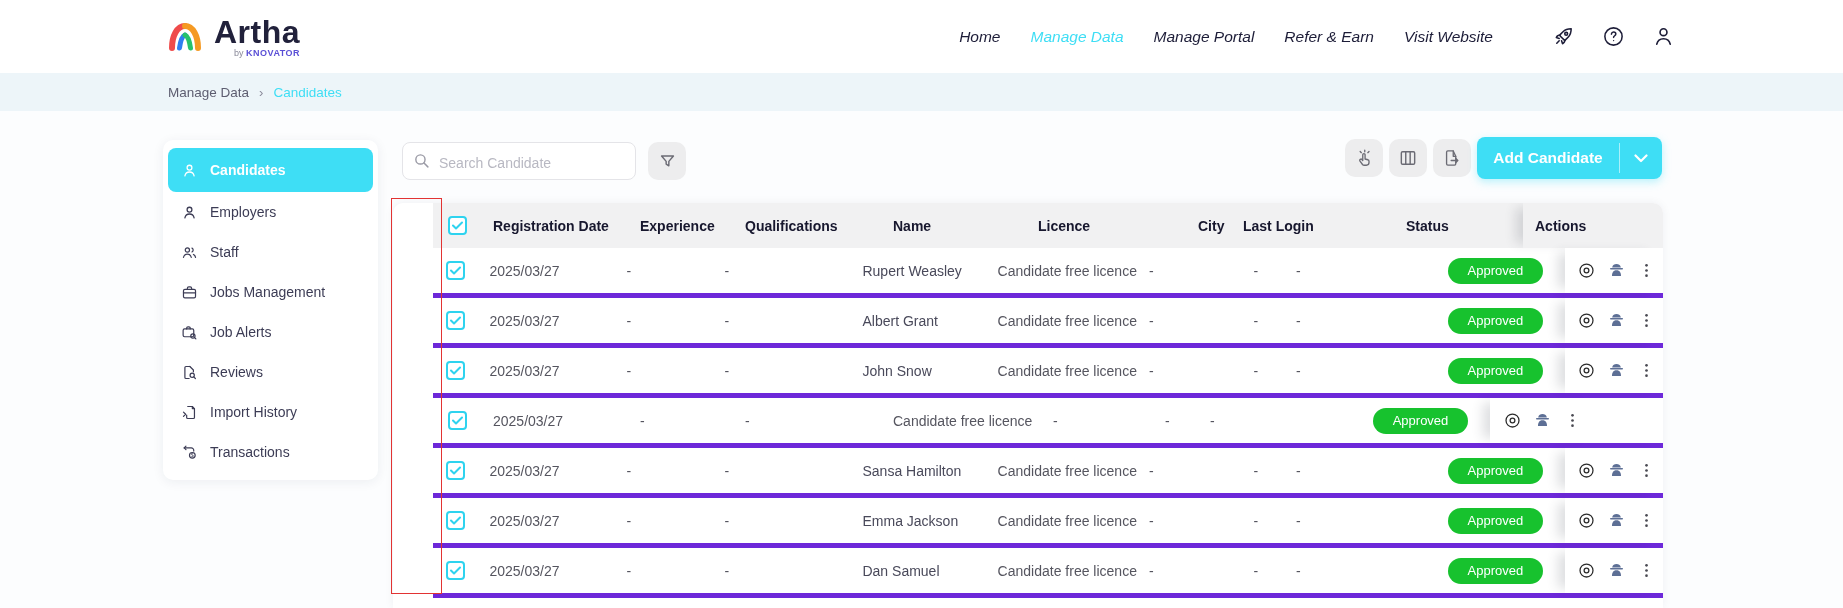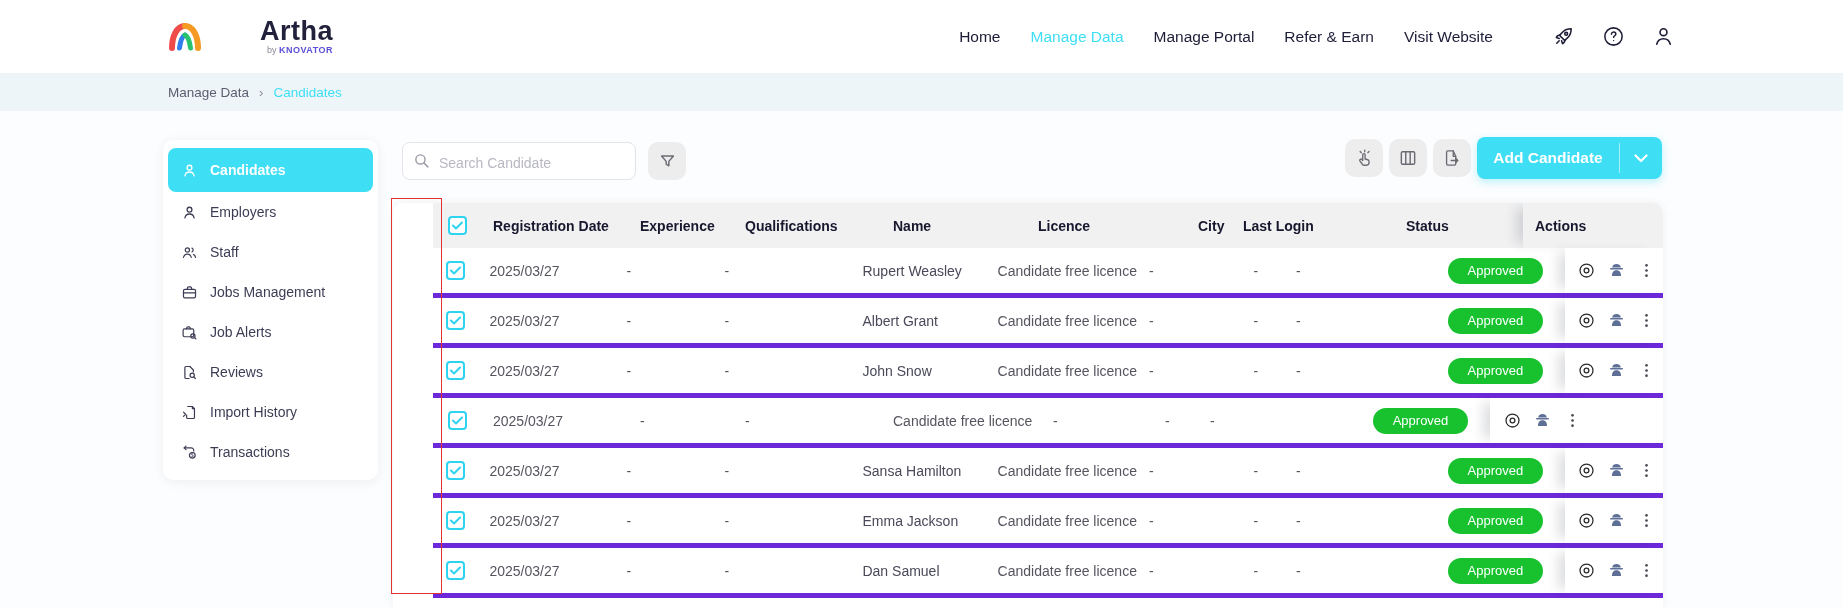--- a/index.html
+++ b/index.html
@@ -5,24 +5,24 @@
   * { box-sizing: border-box; margin: 0; padding: 0; }
   html,body { width:1843px; height:608px; }
   body { font-family:"Liberation Sans", sans-serif; background:#fff; color:#1c1c30; }
   .page { position:relative; width:1843px; height:608px; overflow:hidden; background:#fcfdfe; }
 
   
   .topbar { position:absolute; left:0; top:0; width:1843px; height:73px; background:#fff;
             display:flex; align-items:center; justify-content:space-between; padding:0 168px 0 165px; }
   .logo { display:flex; align-items:center; gap:9px; cursor:pointer; }
   .logo-text { display:flex; flex-direction:column; line-height:1; }
-  .brand-name { font-size:27px; font-weight:bold; color:#21213b; letter-spacing:.5px;margin-left:46px; }
+  .brand-name { font-size:32px; font-weight:bold; color:#21213b; letter-spacing:.5px; }
   .brand-byline { font-size:9px; margin-top:1px; align-self:flex-end; color:#8a8a9a; }
   .brand-byline .knov { color:#5a4fd6; font-weight:bold; letter-spacing:.5px; }
-  .topnav { display:flex; align-items:center; gap:30px; }
+  .topnav { display:flex; align-items:center; gap:30px;font-style:italic; }
   .nav-link { font-size:15.5px; font-weight:500; color:#1d1d38; cursor:pointer; white-space:nowrap; }
   .nav-link.active { color:#3edef5; }
   .topnav-icons { display:flex; align-items:center; gap:26px; margin-left:28px; }
   .tn-icon { width:24px; height:24px; display:flex; align-items:center; justify-content:center; cursor:pointer; color:#1d1d38; }
 
   
   .crumb-bar { position:absolute; left:0; top:73px; width:1843px; height:38px; background:#edf5f9;
                display:flex; align-items:center; gap:10px; padding-left:168px; font-size:13.5px; }
   .crumb-parent { color:#5d5d70; cursor:pointer; }
   .crumb-sep { color:#8a8a9a; font-size:13px; }

